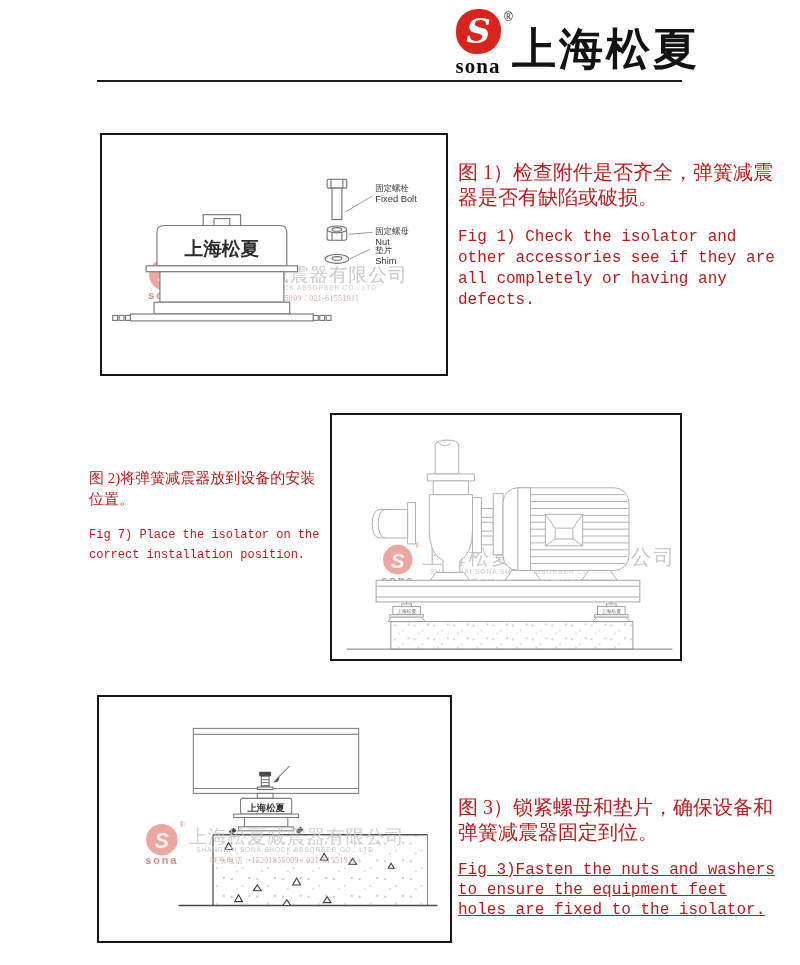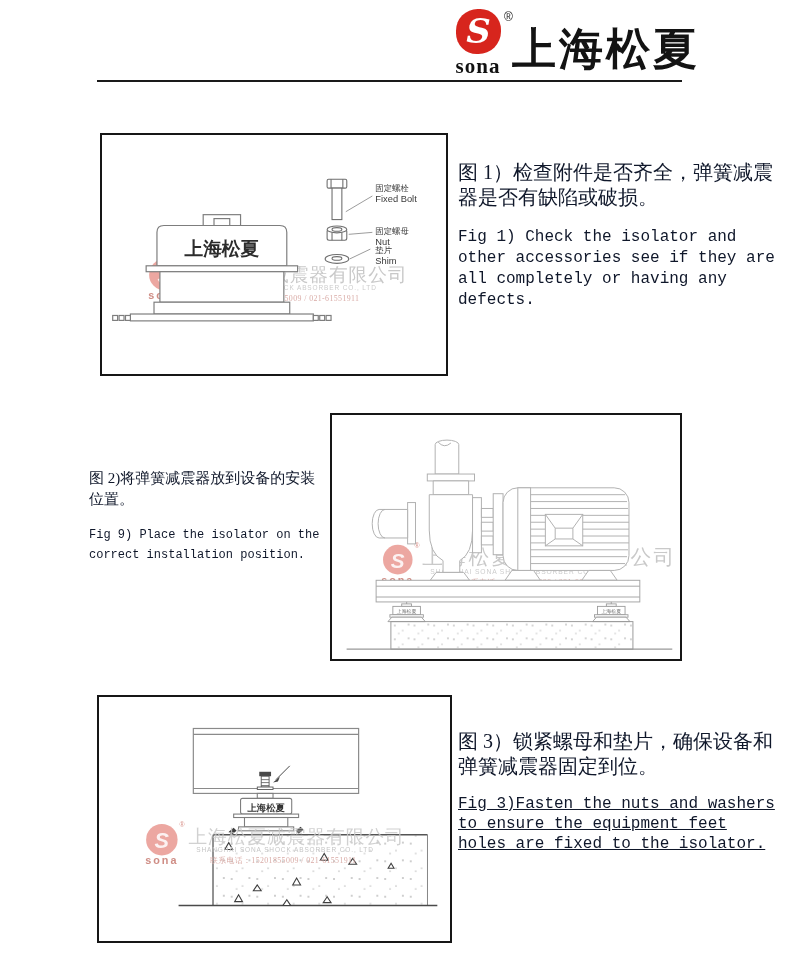--- a/index.html
+++ b/index.html
@@ -28,36 +28,36 @@
     color:#131313;letter-spacing:3px;white-space:nowrap;
   }
   .header-rule{position:absolute;left:97px;top:80px;width:585px;height:2.4px;background:#1a1a1a;}
   
   .figbox{position:absolute;border:2.5px solid #161616;background:#ffffff;box-sizing:border-box;}
   #fig1-box{left:100px;top:133px;width:348px;height:243px;}
   #fig2-box{left:330px;top:413px;width:352px;height:248px;}
   #fig3-box{left:97px;top:695px;width:355px;height:248px;}
   .figbox svg{display:block;width:100%;height:100%;}
   
-  .caption{position:absolute;color:#0f172a;}
+  .caption{position:absolute;color:#b91c1c;}
   .caption .zh{
     margin:0;white-space:pre-line;
     font-family:"Liberation Serif","DejaVu Serif",serif;
   }
   .caption .en{
     margin:0;white-space:pre-line;
     font-family:"Liberation Mono","DejaVu Sans Mono",monospace;
   }
   #cap1{left:458px;top:160px;width:338px;}
   #cap1 .zh{font-size:20px;line-height:25px;}
   #cap1 .en{font-size:16px;line-height:21px;margin-top:17px;}
   #cap2{left:89px;top:468px;width:248px;}
   #cap2 .zh{font-size:15px;line-height:21px;}
   #cap2 .en{font-size:12px;line-height:20px;margin-top:15px;}
-  #cap3{left:458px;top:729px;width:340px;}
+  #cap3{left:458px;top:795px;width:340px;}
   #cap3 .zh{font-size:20px;line-height:25px;}
   #cap3 .en{font-size:16px;line-height:20px;margin-top:15px;text-decoration:underline;}
   
   .wm-cjk{font-family:"Liberation Serif",serif;}
   .wm-lat{font-family:"Liberation Sans",sans-serif;}
 </style>
 </head>
 <body>
 
 <div class="page">
@@ -239,21 +239,21 @@
       <g>
         <rect x="59" y="210" width="246" height="28" fill="url(#speck2)" stroke="#9a9a9a" stroke-width="1"></rect>
         <line x1="14" y1="238" x2="345" y2="238" stroke="#999999" stroke-width="1.2"></line>
       </g>
     </svg>
   </div>
 
   <div class="caption" id="cap2">
     <p class="zh">图 2)将弹簧减震器放到设备的安装
 位置。</p>
-    <p class="en">Fig 9) Place the isolator on the
+    <p class="en">Fig 7) Place the isolator on the
 correct installation position.</p>
   </div>
 
   <div class="figbox" id="fig3-box">
     <svg viewBox="0 0 355 248">
       <defs>
         <pattern id="speck3" width="26" height="18" patternUnits="userSpaceOnUse">
           <circle cx="4" cy="5" r="0.7" fill="#777777"></circle>
           <circle cx="15" cy="12" r="0.6" fill="#777777"></circle>
           <circle cx="22" cy="4" r="0.7" fill="#777777"></circle>

